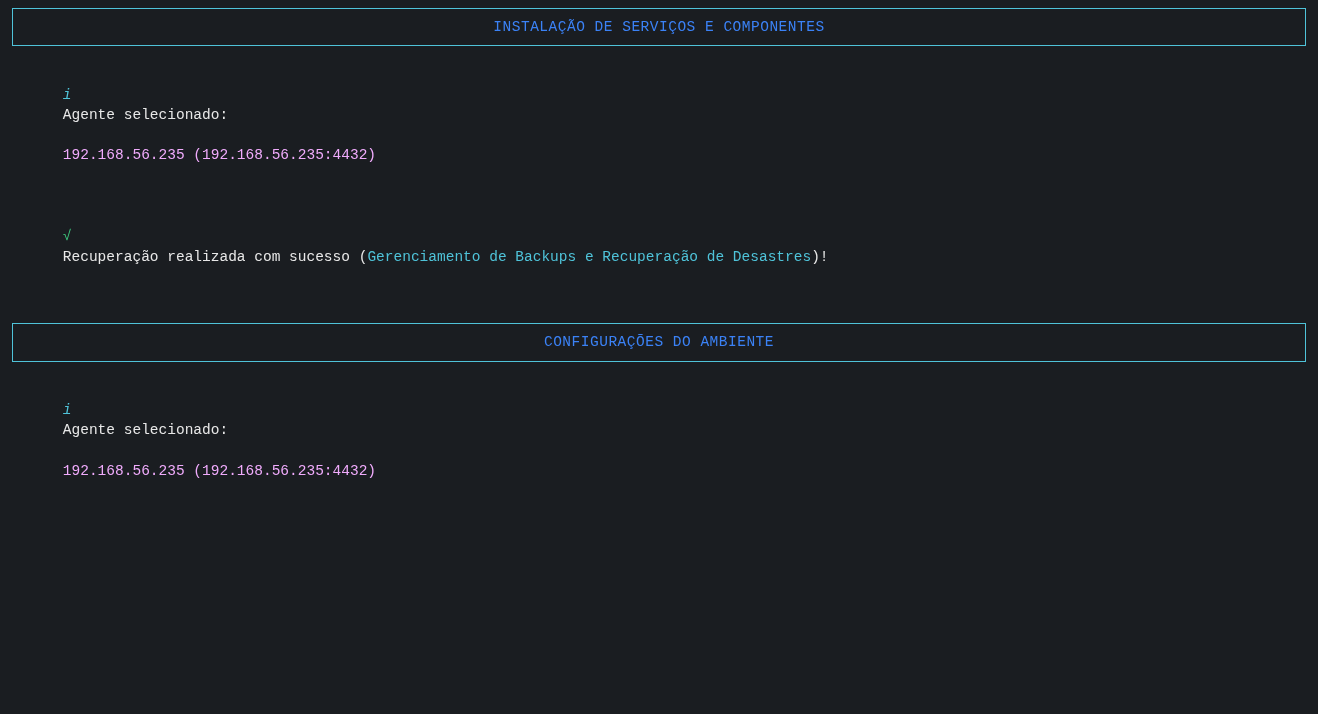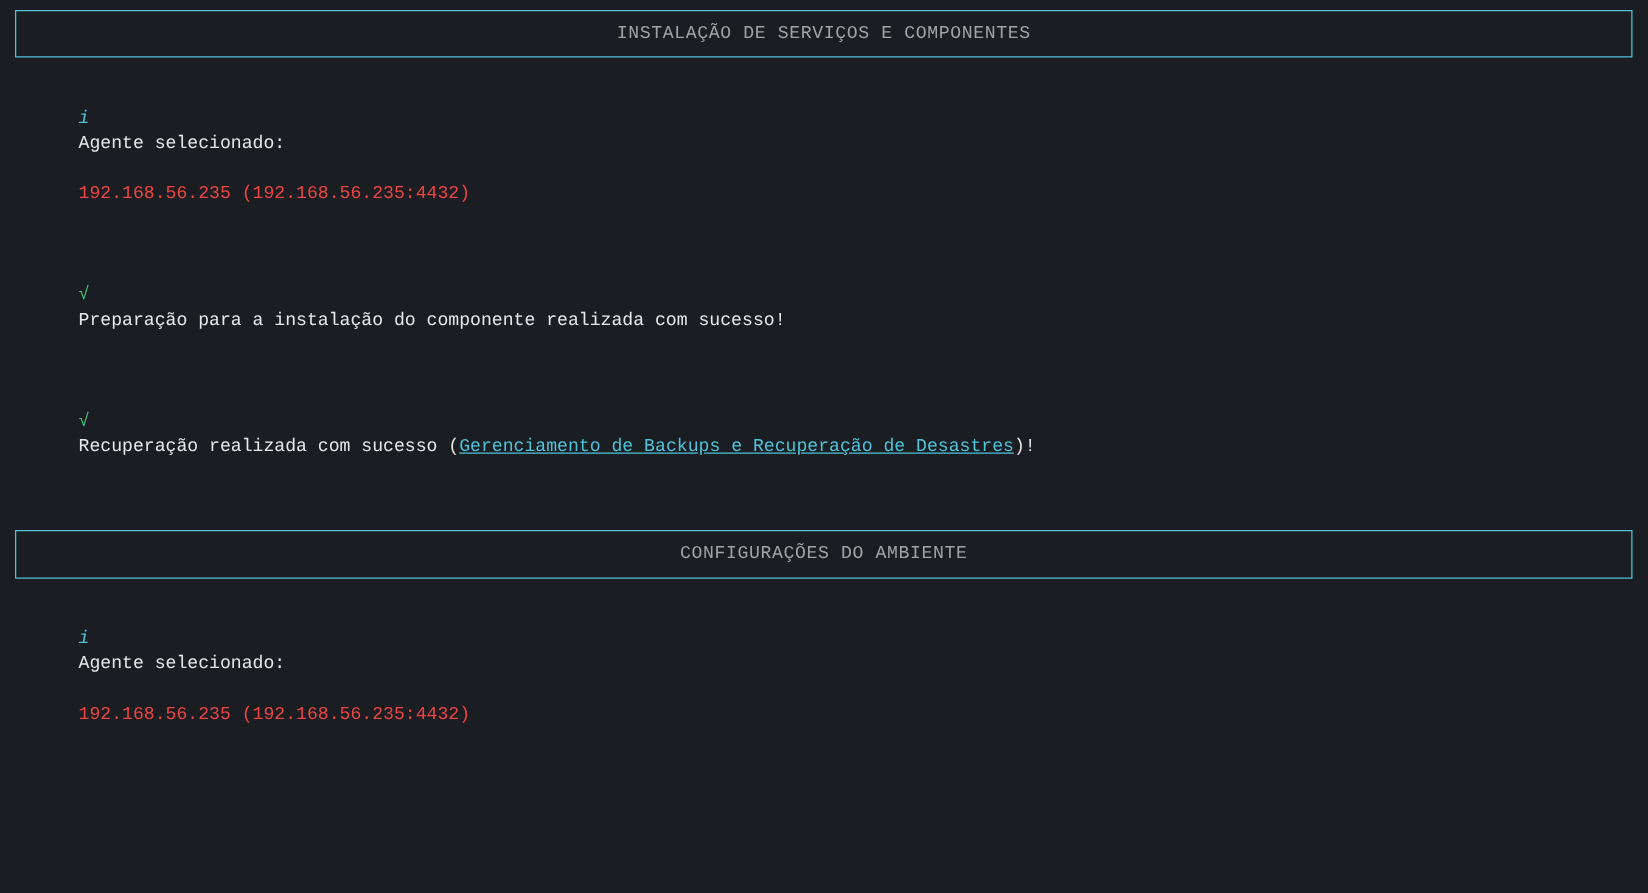--- a/index.html
+++ b/index.html
@@ -17,21 +17,21 @@
     width: 1318px;
     height: 714px;
     overflow: hidden;
   }
   .section-header {
     border: 1px solid #4fc3d9;
     background-color: #1a1d21;
     text-align: center;
     padding: 8px 0;
     margin: 8px 12px;
-    color: #a3a3a3;
+    color: #3b82f6;
     letter-spacing: 0.5px;
   }
   .content {
     padding: 10px 12px 8px 28px;
   }
   .line {
     margin-bottom: 20px;
     white-space: pre-wrap;
   }
   .line-group {
@@ -48,49 +48,44 @@
   }
   .check-icon {
     color: #3ec97e;
     margin-right: 4px;
   }
   .white-text {
     color: #e8e8e8;
     margin-top: 44px;
   }
   .gray-text {
-    color: #ef4444;
+    color: #f0abfc;
   }
   .cyan-text {
     color: #4fc3d9;
-    text-decoration: underline;
   }
   .indent-1 {
     padding-left: 18px;
   }
 </style>
 </head>
 <body>
 
 <div class="section-header">
   <span>INSTALAÇÃO DE SERVIÇOS E COMPONENTES</span>
 </div>
 
 <div class="content">
   <div class="line">
     <span class="info-icon">i</span>
     <span class="white-text">Agente selecionado:</span>
     <span> </span>
     <span class="gray-text">192.168.56.235 (192.168.56.235:4432)</span>
   </div>
 
-  <div class="line">
-    <span class="check-icon">√</span>
-    <span class="white-text">Preparação para a instalação do componente realizada com sucesso!</span>
-  </div>
 
   <div class="line">
     <span class="check-icon">√</span>
     <span class="white-text">Recuperação realizada com sucesso (</span><span class="cyan-text">Gerenciamento de Backups e Recuperação de Desastres</span><span class="white-text">)!</span>
   </div>
 </div>
 
 <div class="section-header">
   <span>CONFIGURAÇÕES DO AMBIENTE</span>
 </div>

